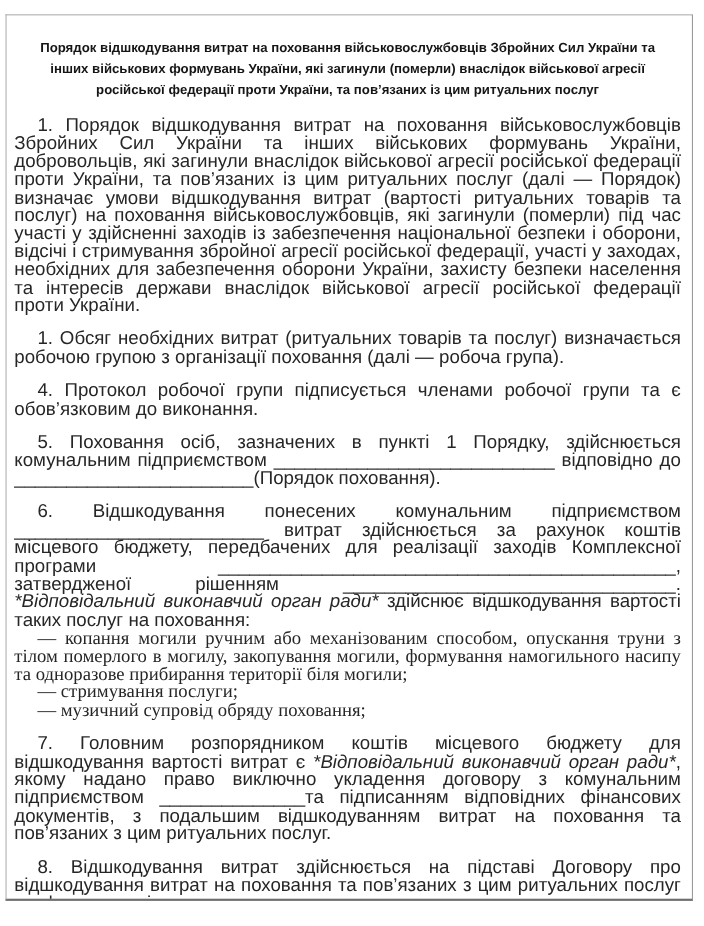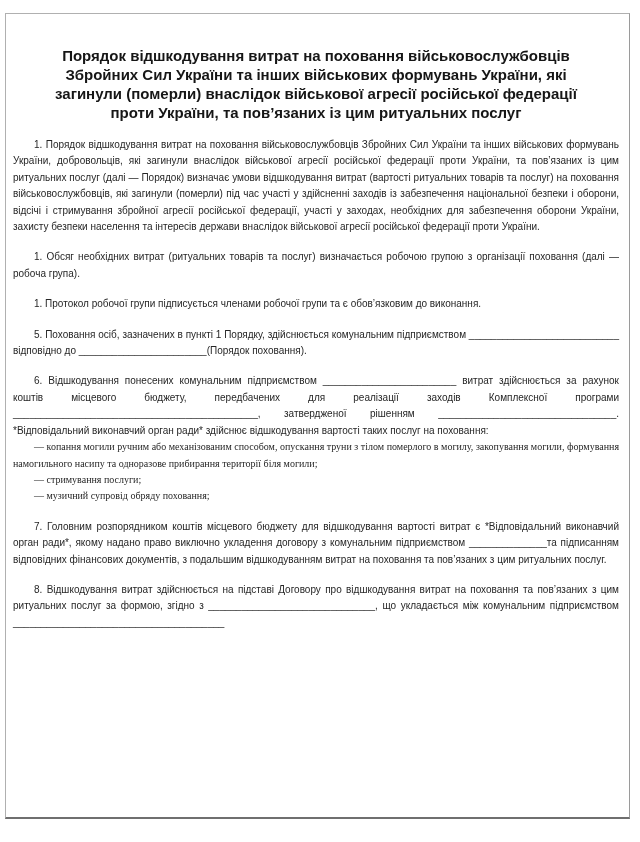--- a/index.html
+++ b/index.html
@@ -23,61 +23,62 @@
     height: 806px;
     box-sizing: border-box;
     background: #ffffff;
     border: 1px solid #b0b0b0;
     border-bottom: 2px solid #6f6f6f;
     border-right-color: #9a9a9a;
     padding: 20px 10px 10px 7px;
     overflow: hidden;
   }
   .title {
-    margin: 12px auto 4px auto;
+    margin: 0 auto 4px auto;
     max-width: 566px;
     text-align: center;
-    font-size: 15px;
+    font-size: 12px;
     line-height: 19px;
     font-weight: bold;
     color: #161616;
   }
   .para {
     margin: 14px 0 0 0;
     text-indent: 21px;
     text-align: justify;
-    font-size: 10px;
+    font-size: 17px;
     line-height: 16.4px;
     color: #262626;
     word-break: break-word;
   }
   .para.first {
     margin-top: 15px;
   }
   .para.list-item {
     margin-top: 0;
     font-family: Liberation Serif, serif;
   }
   .italic {
+    font-style: italic;
   }
 </style>
 </head>
 <body>
 
 <div class="canvas">
   <div class="page">
 
     <h1 class="title">Порядок відшкодування витрат на поховання військовослужбовців Збройних Сил України та інших військових формувань України, які загинули (померли) внаслідок військової агресії російської федерації проти України, та пов’язаних із цим ритуальних послуг</h1>
 
     <p class="para first">1. Порядок відшкодування витрат на поховання військовослужбовців Збройних Сил України та інших військових формувань України, добровольців, які загинули внаслідок військової агресії російської федерації проти України, та пов’язаних із цим ритуальних послуг (далі — Порядок) визначає умови відшкодування витрат (вартості ритуальних товарів та послуг) на поховання військовослужбовців, які загинули (померли) під час участі у здійсненні заходів із забезпечення національної безпеки і оборони, відсічі і стримування збройної агресії російської федерації, участі у заходах, необхідних для забезпечення оборони України, захисту безпеки населення та інтересів держави внаслідок військової агресії російської федерації проти України.</p>
 
 
     <p class="para">1. Обсяг необхідних витрат (ритуальних товарів та послуг) визначається робочою групою з організації поховання (далі — робоча група).</p>
 
-    <p class="para">1. Протокол робочої групи підписується членами робочої групи та є обов’язковим до виконання.</p>
+    <p class="para">4. Протокол робочої групи підписується членами робочої групи та є обов’язковим до виконання.</p>
 
     <p class="para">5. Поховання осіб, зазначених в пункті 1 Порядку, здійснюється комунальним підприємством ___________________________ відповідно до _______________________(Порядок поховання).</p>
 
     <p class="para">6. Відшкодування понесених комунальним підприємством ________________________ витрат здійснюється за рахунок коштів місцевого бюджету, передбачених для реалізації заходів Комплексної програми ____________________________________________, затвердженої рішенням ________________________________. <span class="italic">*Відповідальний виконавчий орган ради*</span> здійснює відшкодування вартості таких послуг на поховання:</p>
 
     <p class="para list-item">— копання могили ручним або механізованим способом, опускання труни з тілом померлого в могилу, закопування могили, формування намогильного насипу та одноразове прибирання території біля могили;</p>
 
 
     <p class="para list-item">— стримування послуги;</p>
 

